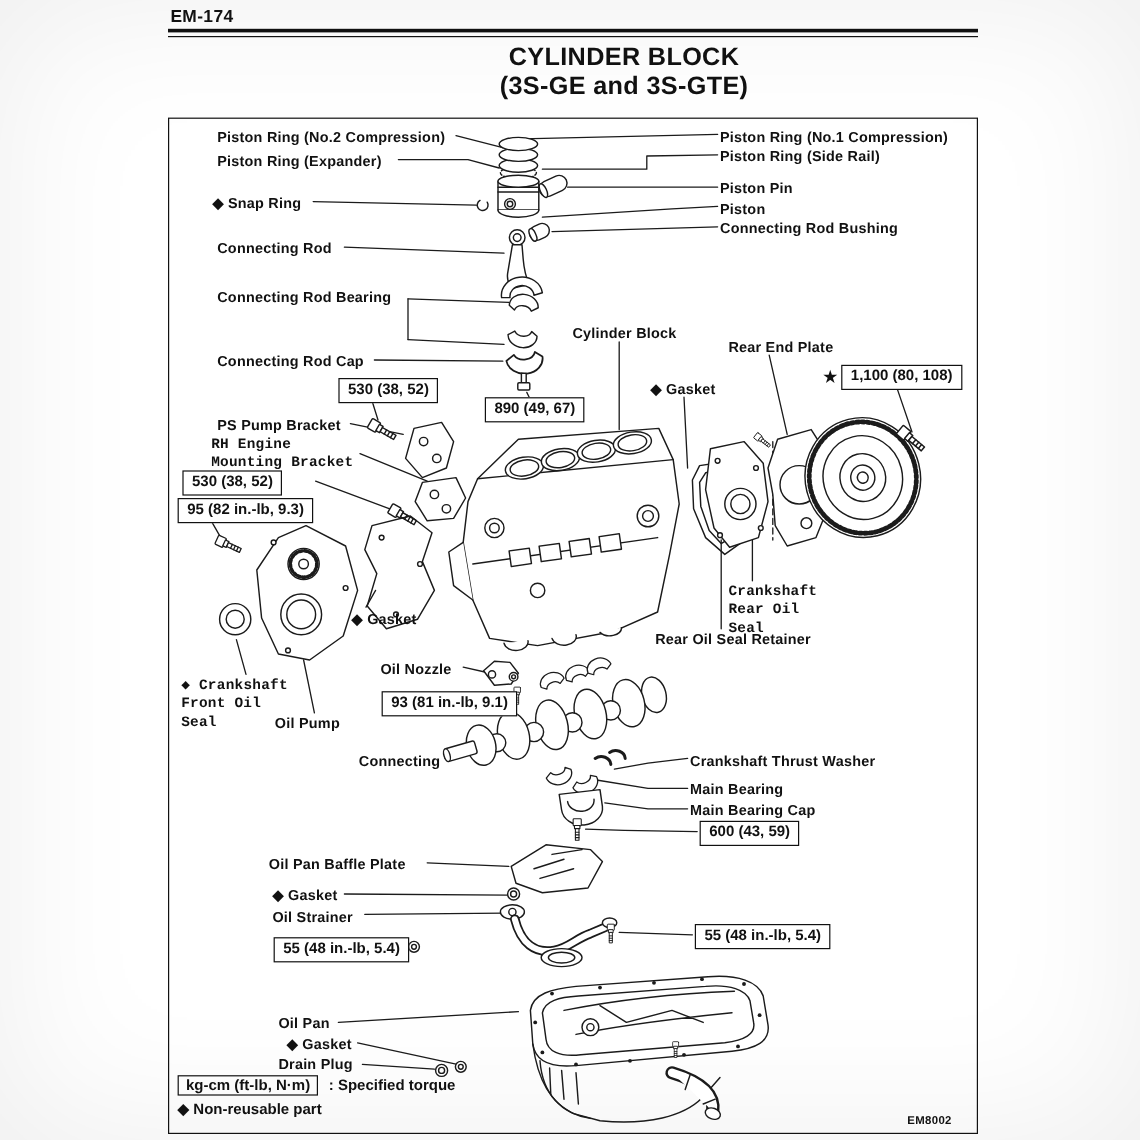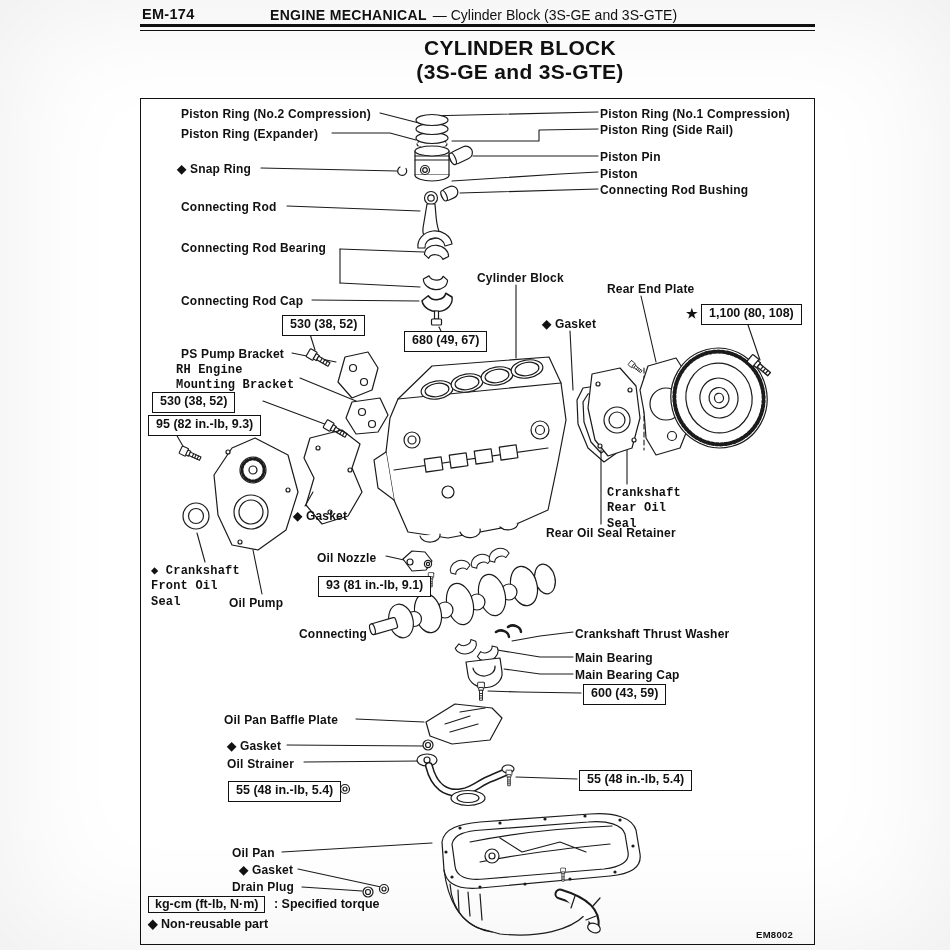--- a/index.html
+++ b/index.html
@@ -25,23 +25,20 @@
   .legend{position:absolute;left:148px;font-size:12.5px;font-weight:700;white-space:nowrap;}
   .legend .unitbox{display:inline-block;border:1.4px solid #111;padding:0 6px 1px;margin-right:5px;}
   .figcode{position:absolute;left:756px;top:929px;font-size:9.5px;font-weight:700;letter-spacing:.3px;}
 </style>
 </head>
 <body>
 
 <div class="page">
 
   <div class="hdr-num">EM-174</div>
-  <div class="hdr-line">
-    <span class="sec">ENGINE MECHANICAL</span><span class="ctx">— Cylinder Block (3S-GE and 3S-GTE)</span>
-  </div>
   <div class="hdr-rule"></div>
 
   <div class="title">
     <div>CYLINDER BLOCK</div>
     <div>(3S-GE and 3S-GTE)</div>
   </div>
 
   <div class="frame"></div>
 
   <svg class="art" viewBox="0 0 950 950" fill="none" stroke="#1b1b1b" stroke-width="1.2" stroke-linecap="round" stroke-linejoin="round">
@@ -365,21 +362,21 @@
   <div class="lbl" style="left:477px;top:271px">Cylinder Block</div>
   <div class="lbl" style="left:607px;top:282px">Rear End Plate</div>
   <div class="lbl" style="left:542px;top:317px">◆ Gasket</div>
   <div class="lbl wrap" style="left:607px;top:486px;width:92px">Crankshaft Rear Oil Seal</div>
   <div class="lbl" style="left:546px;top:526px">Rear Oil Seal Retainer</div>
   <div class="lbl" style="left:575px;top:627px">Crankshaft Thrust Washer</div>
   <div class="lbl" style="left:575px;top:651px">Main Bearing</div>
   <div class="lbl" style="left:575px;top:668px">Main Bearing Cap</div>
 
   <div class="tq" style="left:282px;top:315px">530 (38, 52)</div>
-  <div class="tq" style="left:404px;top:331px">680 (49, 67)</div>
+  <div class="tq" style="left:404px;top:331px">890 (49, 67)</div>
   <div class="tq-star" style="left:686px;top:306px">★</div>
   <div class="tq" style="left:701px;top:304px">1,100 (80, 108)</div>
   <div class="tq" style="left:152px;top:392px">530 (38, 52)</div>
   <div class="tq" style="left:148px;top:415px">95 (82 in.-lb, 9.3)</div>
   <div class="tq" style="left:318px;top:576px">93 (81 in.-lb, 9.1)</div>
   <div class="tq" style="left:583px;top:684px">600 (43, 59)</div>
   <div class="tq" style="left:228px;top:781px">55 (48 in.-lb, 5.4)</div>
   <div class="tq" style="left:579px;top:770px">55 (48 in.-lb, 5.4)</div>
 
   <div class="legend" style="top:896px">

